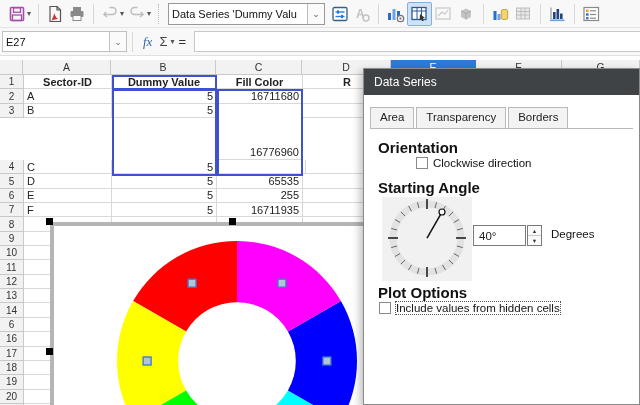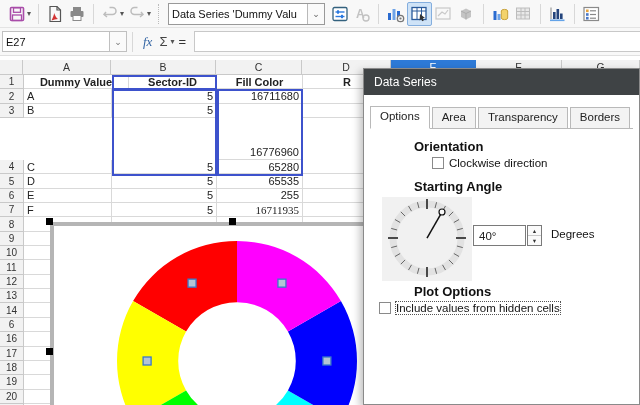--- a/index.html
+++ b/index.html
@@ -43,21 +43,21 @@
   
   .chart-obj { position:absolute; left:50px; top:222px; width:366px; height:183px; background:#fff; border:4px solid #b5b5b5; border-right:none; border-bottom:none; overflow:hidden; }
   .handle { position:absolute; width:7px; height:7px; background:#000; z-index:3; }
 
   
   .dialog { position:absolute; left:363px; top:68px; width:277px; height:337px; background:#fff; border:1px solid #8a8a8a; box-shadow:-3px 3px 8px rgba(0,0,0,.25); z-index:10; }
   .dlg-title { height:26px; background:#3f4345; color:#fff; font-size:12px; display:flex; align-items:center; padding-left:10px; }
   .tabstrip { position:absolute; left:6px; top:37px; right:6px; height:23px; display:flex; align-items:flex-end; border-bottom:1px solid #b9b9b9; }
   .tab { padding:3px 9px 4px 9px; border:1px solid #b9b9b9; border-bottom:none; background:#f3f3f3; color:#222; font-size:11.5px; margin-right:2px; height:21px; }
   .tab.active { background:#fff; height:23px; position:relative; top:1px; border-bottom:1px solid #fff; }
-  .sec-hdr { position:absolute; font-weight:bold; font-size:13px; color:#111;margin-left:36px; }
+  .sec-hdr { position:absolute; font-weight:bold; font-size:15px; color:#111; }
   .chk-row { position:absolute; display:flex; align-items:center; }
   .chk { width:12px; height:12px; border:1px solid #8a8a8a; background:#fff; margin-right:5px; flex:none; }
   .chk-label { font-size:11.5px; color:#111; }
   .chk-label.focus { outline:1px dotted #555; }
   .dial { position:absolute; left:18px; top:128px; width:90px; height:84px; background:#f1f1f1; }
   .spin-field { position:absolute; left:109px; top:156px; width:53px; height:21px; background:#fff; border:1px solid #7a7a7a; font-size:11.5px; display:flex; align-items:center; padding-left:5px; }
   .spin-btns { position:absolute; left:163px; top:156px; width:15px; height:21px; border:1px solid #7a7a7a; background:#fafafa; display:flex; flex-direction:column; }
   .spin-btns div { flex:1; display:flex; align-items:center; justify-content:center; font-size:5.5px; color:#333; }
   .spin-btns div:first-child { border-bottom:1px solid #c9c9c9; }
   .unit-label { position:absolute; left:187px; top:159px; font-size:11.5px; color:#111; }
@@ -220,22 +220,22 @@
       <div class="colhdr" style="width: 88px; height: 15px; flex: 0 0 auto;">A</div>
       <div class="colhdr" style="width: 105px; height: 15px; flex: 0 0 auto;">B</div>
       <div class="colhdr" style="width: 86px; height: 15px; flex: 0 0 auto;">C</div>
       <div class="colhdr" style="width: 89px; height: 15px; flex: 0 0 auto;">D</div>
       <div class="colhdr sel" style="width: 85px; height: 15px; flex: 0 0 auto;">E</div>
       <div class="colhdr" style="width: 86px; height: 15px; flex: 0 0 auto;">F</div>
       <div class="colhdr" style="width: 78px; height: 15px; flex: 0 0 auto;">G</div>
     </div>
     <div class="gridrow">
       <div class="rowhdr">1</div>
+      <div class="cell hdr" style="width: 88px; flex: 0 0 auto;">Sector-ID</div>
       <div class="cell hdr" style="width: 105px; flex: 0 0 auto;">Dummy Value</div>
-      <div class="cell hdr" style="width: 88px; flex: 0 0 auto;">Sector-ID</div>
       <div class="cell hdr" style="width: 86px; flex: 0 0 auto;">Fill Color</div>
       <div class="cell hdr" style="width: 89px; flex: 0 0 auto;">R</div>
       <div class="cell" style="width: 85px; flex: 0 0 auto;"></div>
       <div class="cell" style="width: 86px; flex: 0 0 auto;"></div>
       <div class="cell" style="width: 78px; flex: 0 0 auto;"></div>
     </div>
     <div class="gridrow">
       <div class="rowhdr">2</div>
       <div class="cell" style="width: 88px; flex: 0 0 auto;">A</div>
       <div class="cell num" style="width: 105px; flex: 0 0 auto;">5</div>
@@ -252,21 +252,20 @@
       <div class="cell num" style="width: 86px; flex: 0 0 auto; margin-top: 42px;">16776960</div>
       <div class="cell" style="width: 89px; flex: 0 0 auto;"></div>
       <div class="cell" style="width: 85px; flex: 0 0 auto;"></div>
       <div class="cell" style="width: 86px; flex: 0 0 auto;"></div>
       <div class="cell" style="width: 78px; flex: 0 0 auto;"></div>
     </div>
     <div class="gridrow">
       <div class="rowhdr">4</div>
       <div class="cell" style="width: 88px; flex: 0 0 auto;">C</div>
       <div class="cell num" style="width: 105px; flex: 0 0 auto;">5</div>
-      <div class="cell num" style="width: 86px; flex: 0 0 auto;">65280</div>
       <div class="cell" style="width: 89px; flex: 0 0 auto;"></div>
       <div class="cell" style="width: 85px; flex: 0 0 auto;"></div>
       <div class="cell" style="width: 86px; flex: 0 0 auto;"></div>
       <div class="cell" style="width: 78px; flex: 0 0 auto;"></div>
     </div>
     <div class="gridrow">
       <div class="rowhdr">5</div>
       <div class="cell" style="width: 88px; flex: 0 0 auto;">D</div>
       <div class="cell num" style="width: 105px; flex: 0 0 auto;">5</div>
       <div class="cell num" style="width: 86px; flex: 0 0 auto;">65535</div>
@@ -282,21 +281,21 @@
       <div class="cell num" style="width: 86px; flex: 0 0 auto;">255</div>
       <div class="cell" style="width: 89px; flex: 0 0 auto;"></div>
       <div class="cell" style="width: 85px; flex: 0 0 auto;"></div>
       <div class="cell" style="width: 86px; flex: 0 0 auto;"></div>
       <div class="cell" style="width: 78px; flex: 0 0 auto;"></div>
     </div>
     <div class="gridrow">
       <div class="rowhdr">7</div>
       <div class="cell" style="width: 88px; flex: 0 0 auto;">F</div>
       <div class="cell num" style="width: 105px; flex: 0 0 auto;">5</div>
-      <div class="cell num" style="width: 86px; flex: 0 0 auto; font-family: Liberation Serif, serif;">16711935</div>
+      <div class="cell num" style="width: 86px; flex: 0 0 auto;">16711935</div>
       <div class="cell" style="width: 89px; flex: 0 0 auto;"></div>
       <div class="cell" style="width: 85px; flex: 0 0 auto;"></div>
       <div class="cell" style="width: 86px; flex: 0 0 auto;"></div>
       <div class="cell" style="width: 78px; flex: 0 0 auto;"></div>
     </div>
     <div class="gridrow">
       <div class="rowhdr">8</div>
       <div class="cell" style="width: 88px; flex: 0 0 auto;"></div>
       <div class="cell" style="width: 105px; flex: 0 0 auto;"></div>
       <div class="cell" style="width: 86px; flex: 0 0 auto;"></div>
@@ -480,28 +479,27 @@
 <div class="handle" style="left:46px; top:218px;"></div>
 <div class="handle" style="left:229px; top:218px;"></div>
 <div class="handle" style="left:46px; top:348px;"></div>
 
 <div class="dialog">
   <div class="dlg-title">
     <span>Data Series</span>
   </div>
 
   <div class="tabstrip">
-    <span class="tab active">Options</span>
     <span class="tab">Area</span>
     <span class="tab">Transparency</span>
     <span class="tab">Borders</span>
   </div>
 
   <div class="sec-hdr" style="left:14px; top:70px;">Orientation</div>
-  <div class="chk-row" style="left:36px; top:88px;padding-left:32px;">
+  <div class="chk-row" style="left:20px; top:88px;padding-left:32px;">
     <span class="chk"></span>
     <span class="chk-label">Clockwise direction</span>
   </div>
 
   <div class="sec-hdr" style="left:14px; top:110px;">Starting Angle</div>
   <div class="dial">
     <svg id="dial-svg" width="90" height="84" viewBox="0 0 90 84">
         <circle cx="45" cy="41" r="34" fill="none" stroke="#e2e2e2" stroke-width="7"></circle>
         <line x1="74" y1="41" x2="84" y2="41" stroke="#222" stroke-width="1.6"></line>
         <line x1="74.94370061496112" y1="32.976609601821856" x2="80.73925557269553" y2="31.423695331206734" stroke="#666" stroke-width="1"></line>

